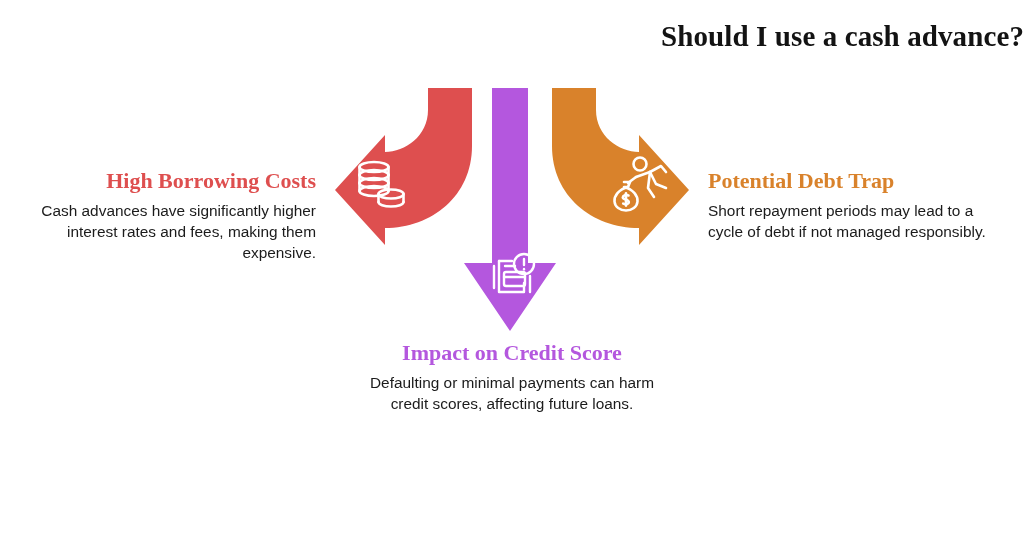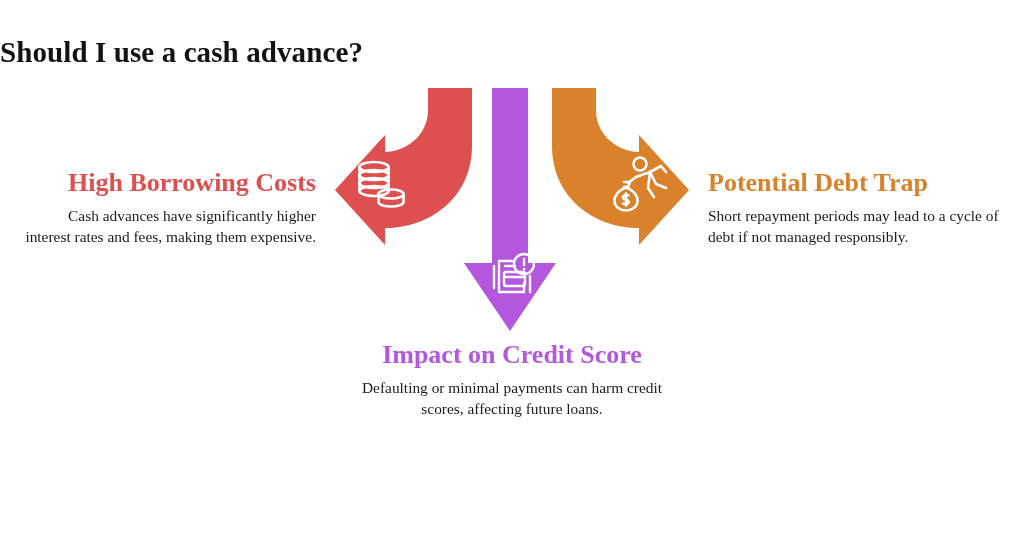--- a/index.html
+++ b/index.html
@@ -13,23 +13,23 @@
     height: 538px;
     background: #ffffff;
     overflow: hidden;
     font-family: "Liberation Serif", "DejaVu Serif", serif;
   }
 
   
   #title {
     position: absolute;
     left: 0;
-    top: 36px;
+    top: 20px;
     width: 1024px;
-    text-align: left;
+    text-align: right;
     font-family: "Liberation Serif", "DejaVu Serif", serif;
     font-weight: bold;
     font-size: 29px;
     letter-spacing: 0.1px;
     color: #131313;
   }
 
   
   #arrows {
     position: absolute;
@@ -38,27 +38,27 @@
     width: 1024px;
     height: 538px;
   }
 
   
   .block { position: absolute; }
 
   .heading {
     font-family: "Liberation Serif", "DejaVu Serif", serif;
     font-weight: bold;
-    font-size: 26px;
+    font-size: 22px;
     line-height: 1.18;
     margin: 0 0 6px 0;
     white-space: nowrap;
   }
   .body {
-    font-family: Liberation Serif, serif;
+    font-family: Liberation Sans, sans-serif;
     font-weight: normal;
     font-size: 15.4px;
     line-height: 1.38;
     color: #1b1b1b;
     margin: 0;
   }
 
   #block-left {
     left: 24px;
     top: 168px;

